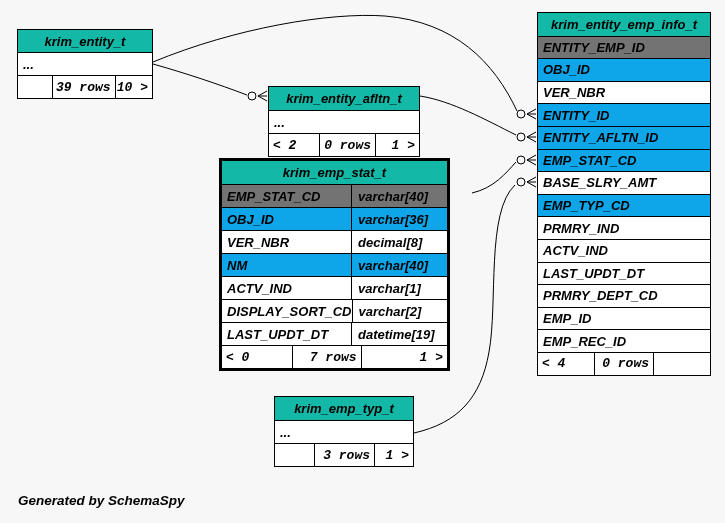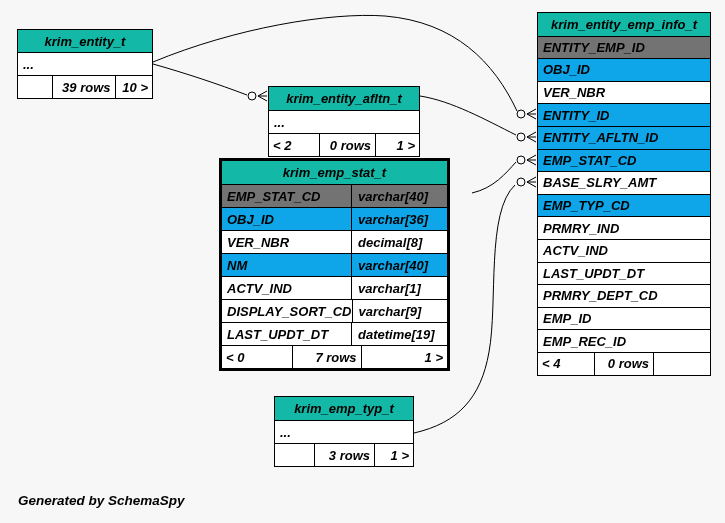--- a/index.html
+++ b/index.html
@@ -15,21 +15,21 @@
   .r{display:flex;align-items:center;border-top:1px solid #000;white-space:nowrap;overflow:hidden;box-sizing:border-box;}
   .r:first-child{border-top:none;}
   .hdr{justify-content:center;background:#14b8a6;}
   .pk{background:#737373;}
   .idx{background:#0ea5e9;}
   .reg{background:#FFFFFF;}
   .cname{flex:1;padding-left:5px;}
   .ellip{padding-left:5px;}
   .ctype{width:96px;align-self:stretch;display:flex;align-items:center;border-left:1px solid #000;padding-left:6px;box-sizing:border-box;}
   .ftr{display:flex;border-top:1px solid #000;background:#fff;box-sizing:border-box;}
-  .fc{box-sizing:border-box;padding:0 4px;display:flex;align-items:center;white-space:nowrap;overflow:hidden;}
+  .fc{box-sizing:border-box;padding:0 4px;display:flex;align-items:center;white-space:nowrap;overflow:hidden;font-family:Liberation Mono, monospace;}
   .fc + .fc{border-left:1px solid #000;}
   .fc.al{justify-content:flex-start;}
   .fc.ar{justify-content:flex-end;}
   
   .t-entity .r,.t-entity .ftr{height:23px;} .t-entity .hdr{height:22px;}
   .t-afltn .r,.t-afltn .ftr{height:23px;}
   .t-stat .r,.t-stat .ftr{height:23px;}
   .t-typ .r,.t-typ .ftr{height:23px;}
   .t-info .r,.t-info .ftr{height:22.6px;}
   .credit{position:absolute;left:18px;top:493px;font-size:13.5px;}
@@ -113,21 +113,21 @@
     <div class="r idx">
       <span class="cname">NM</span>
       <span class="ctype">varchar[40]</span>
     </div>
     <div class="r reg">
       <span class="cname">ACTV_IND</span>
       <span class="ctype">varchar[1]</span>
     </div>
     <div class="r reg">
       <span class="cname">DISPLAY_SORT_CD</span>
-      <span class="ctype">varchar[9]</span>
+      <span class="ctype">varchar[2]</span>
     </div>
     <div class="r reg">
       <span class="cname">LAST_UPDT_DT</span>
       <span class="ctype">datetime[19]</span>
     </div>
     <div class="ftr">
       <span class="fc al" style="width:77px;">&lt; 0</span>
       <span class="fc ar" style="width:75px;">7 rows</span>
       <span class="fc ar" style="width:95px;">1 &gt;</span>
     </div>

